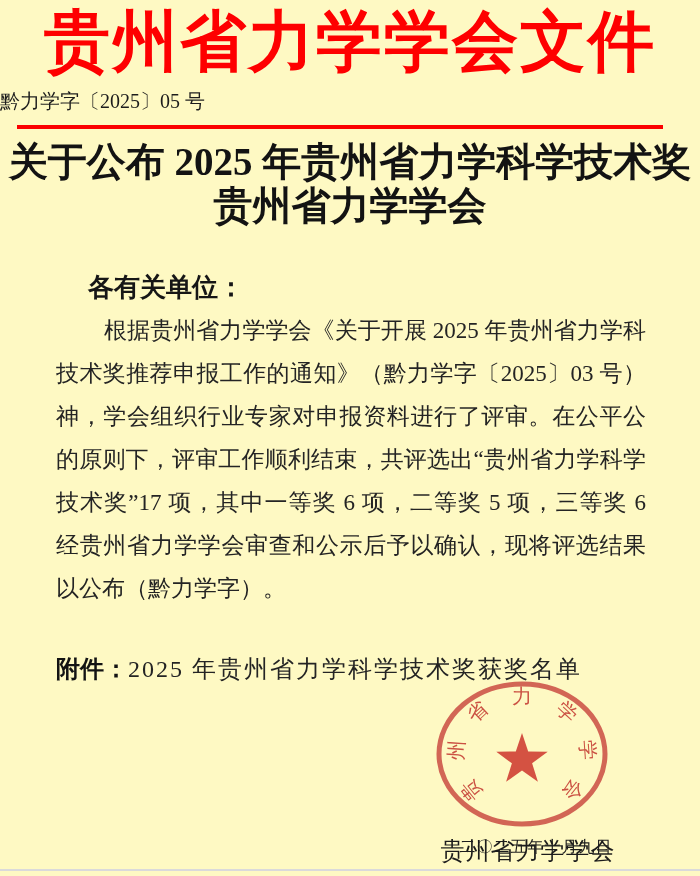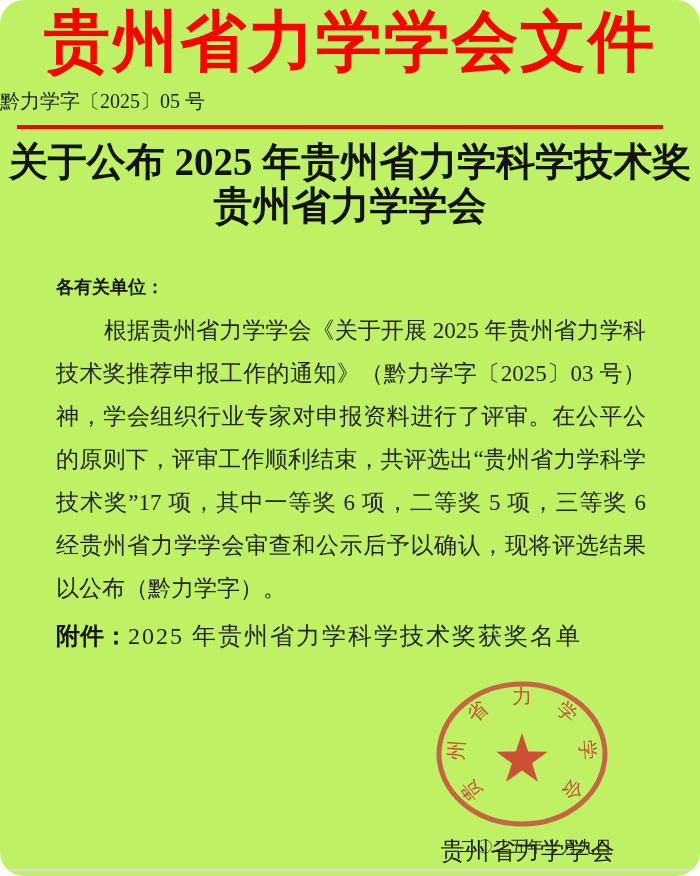--- a/index.html
+++ b/index.html
@@ -1,25 +1,24 @@
 <!DOCTYPE html>
 <html><head>
 <meta charset="utf-8">
 <style>
   html, body { margin: 0; padding: 0; background: #ffffff; }
   .page {
     position: relative;
     width: 700px;
     height: 876px;
     margin: 0 auto;
-    background: #bef264;
+    background: #fef9c3;
     overflow: hidden;
     font-family: "Liberation Serif", "DejaVu Serif", serif;
     color: #212121;
-    border-radius: 24px;
   }
   .red-header {
     position: absolute;
     top: 0; left: 0; right: 0;
     text-align: center;
     font-size: 66px;
     line-height: 84px;
     font-weight: bold;
     color: #fe0000;
     letter-spacing: 2px;
@@ -49,39 +48,40 @@
     line-height: 44px;
     color: #131313;
   }
   .notice-title div { white-space: nowrap; }
   .body-block {
     position: absolute;
     top: 266px; left: 56px;
     width: 590px;
   }
   .salutation {
-    font-size: 18px;
+    font-size: 26px;
     font-weight: bold;
     line-height: 43px;
     color: #161616;
+    margin-left: 32px;
   }
   .body-line {
     font-size: 23px;
     line-height: 43px;
     height: 43px;
     overflow: hidden;
     text-align: justify;
     text-align-last: justify;
     color: #242424;
   }
   .body-line.first { text-indent: 48px; }
   .body-line.last { text-align-last: left; }
   .attachment {
     position: absolute;
-    top: 619px; left: 56px;
+    top: 652px; left: 56px;
     font-size: 24px;
     line-height: 34px;
     white-space: nowrap;
     color: #242424;
   }
   .attachment .label { font-weight: bold; color: #131313; }
   .attachment .text { letter-spacing: 2px; }
   .seal {
     position: absolute;
     top: 680px; left: 434px;

